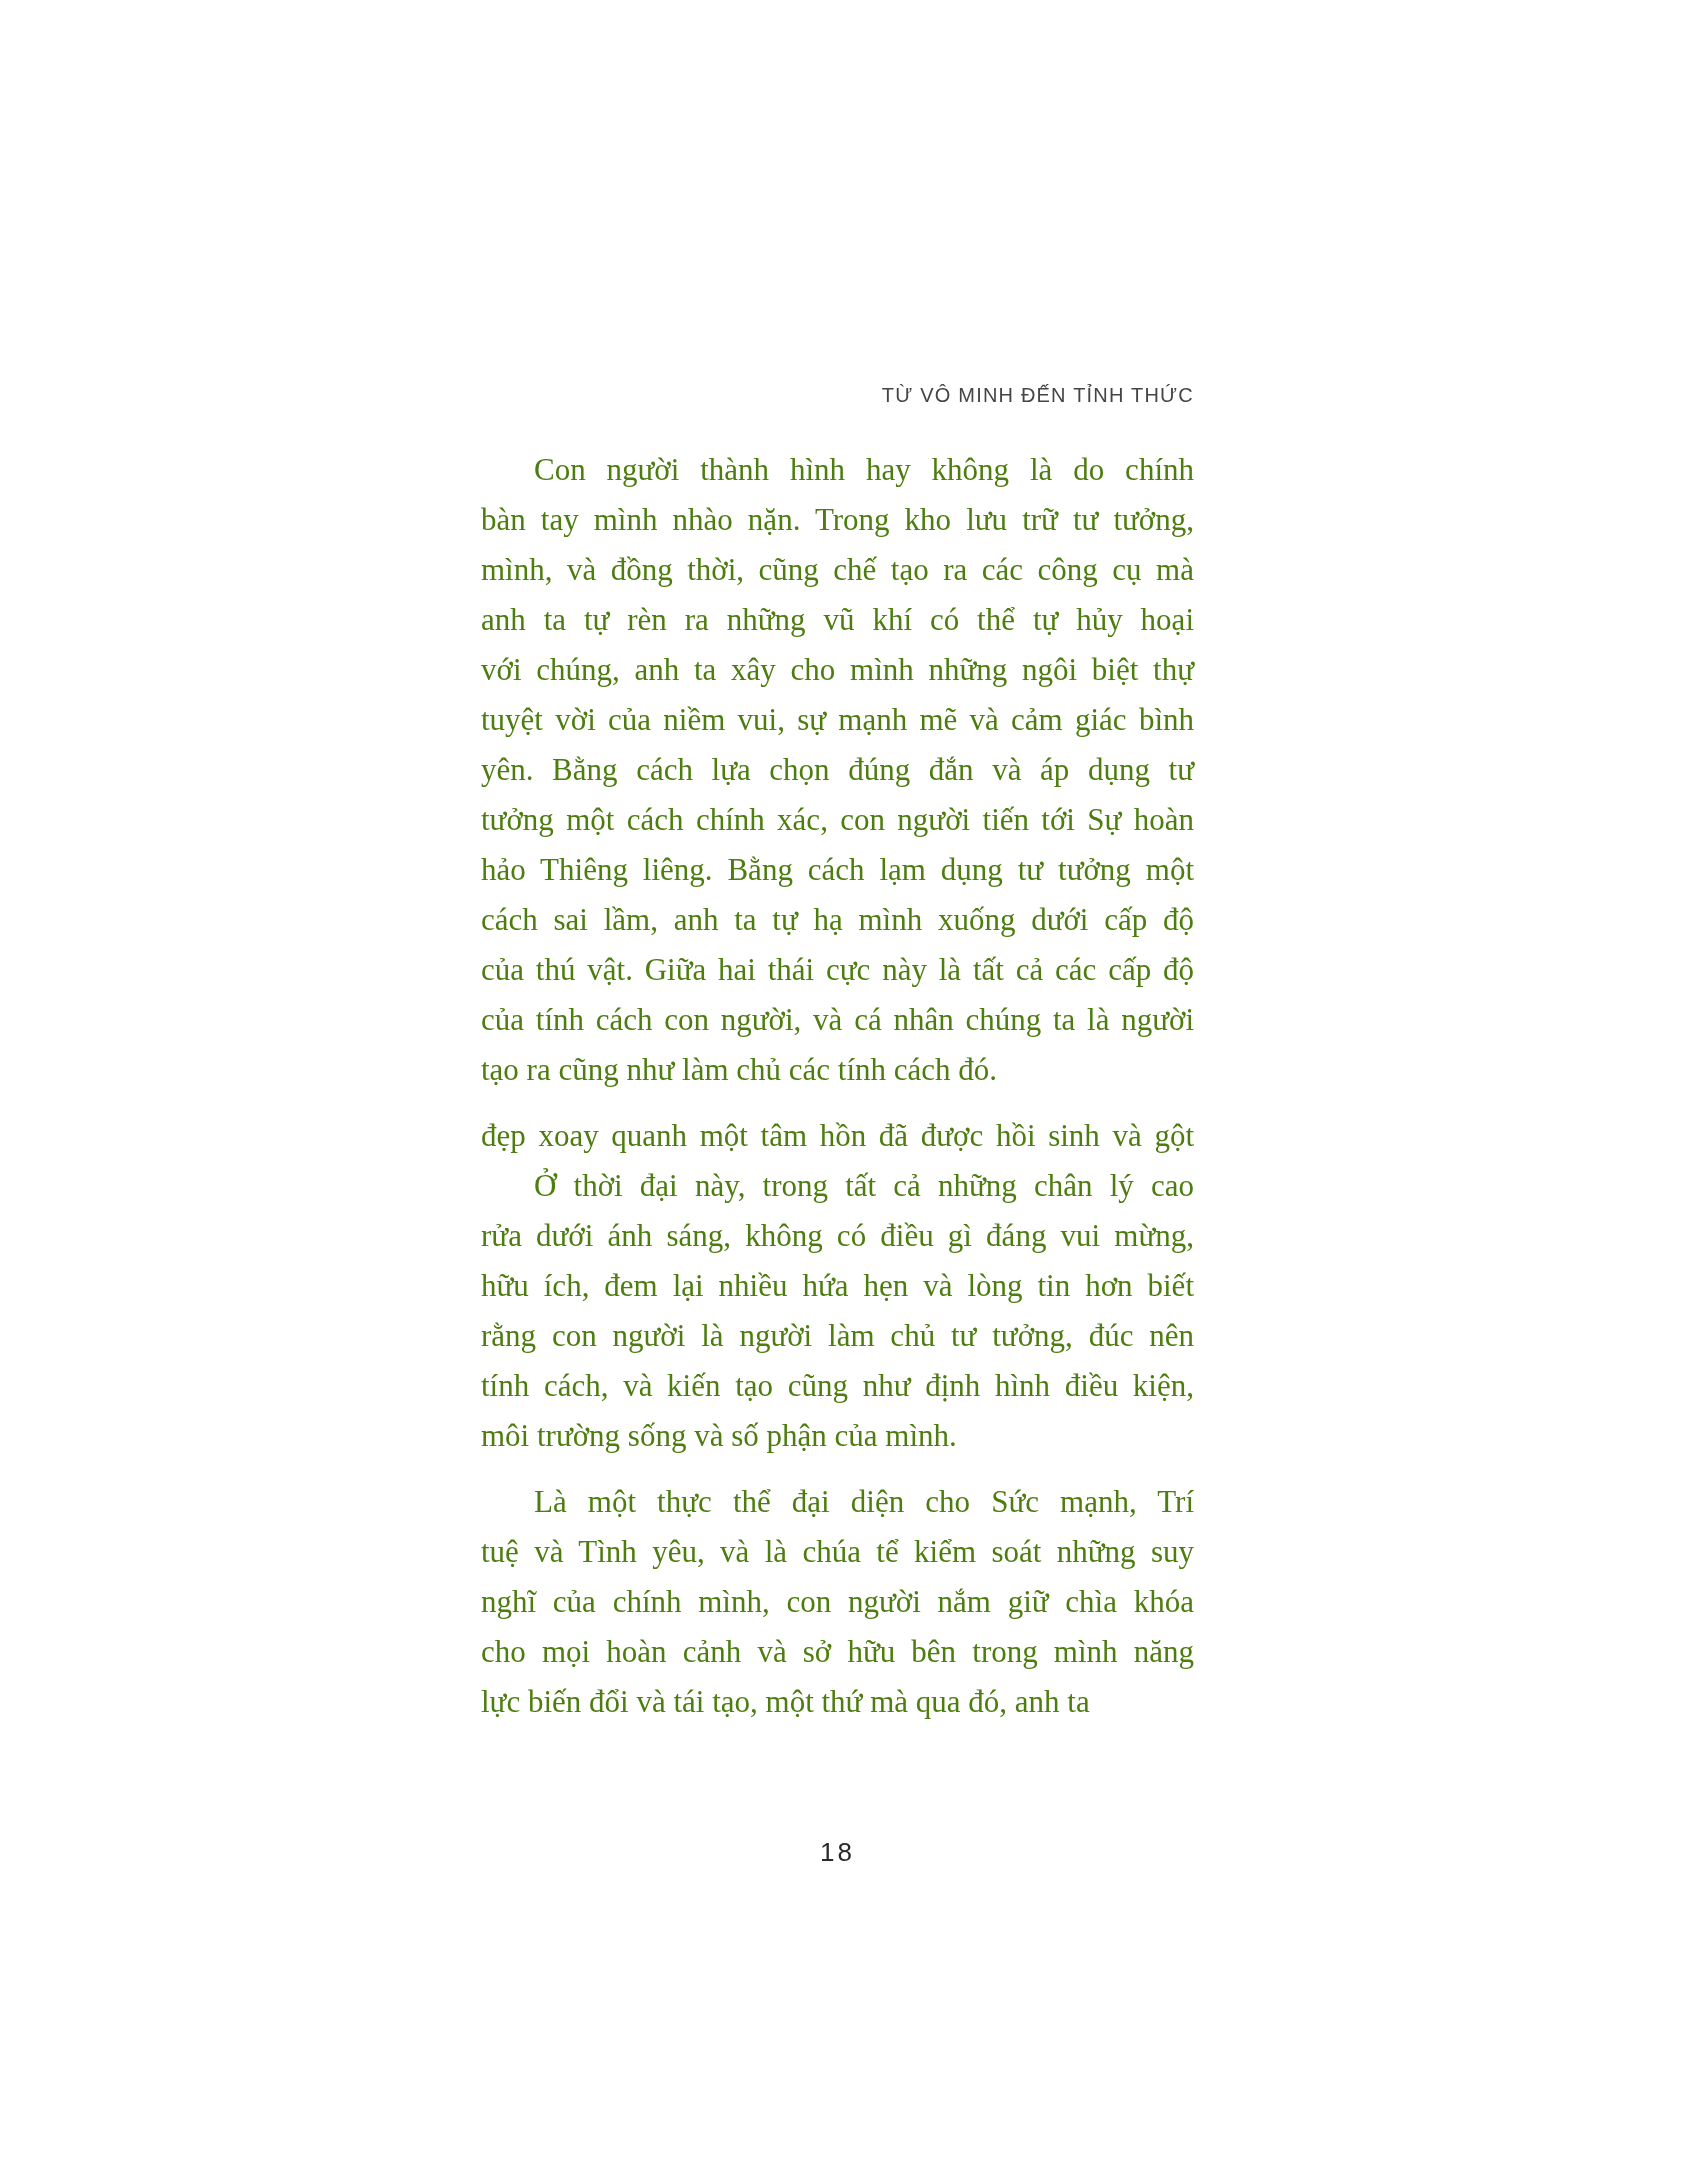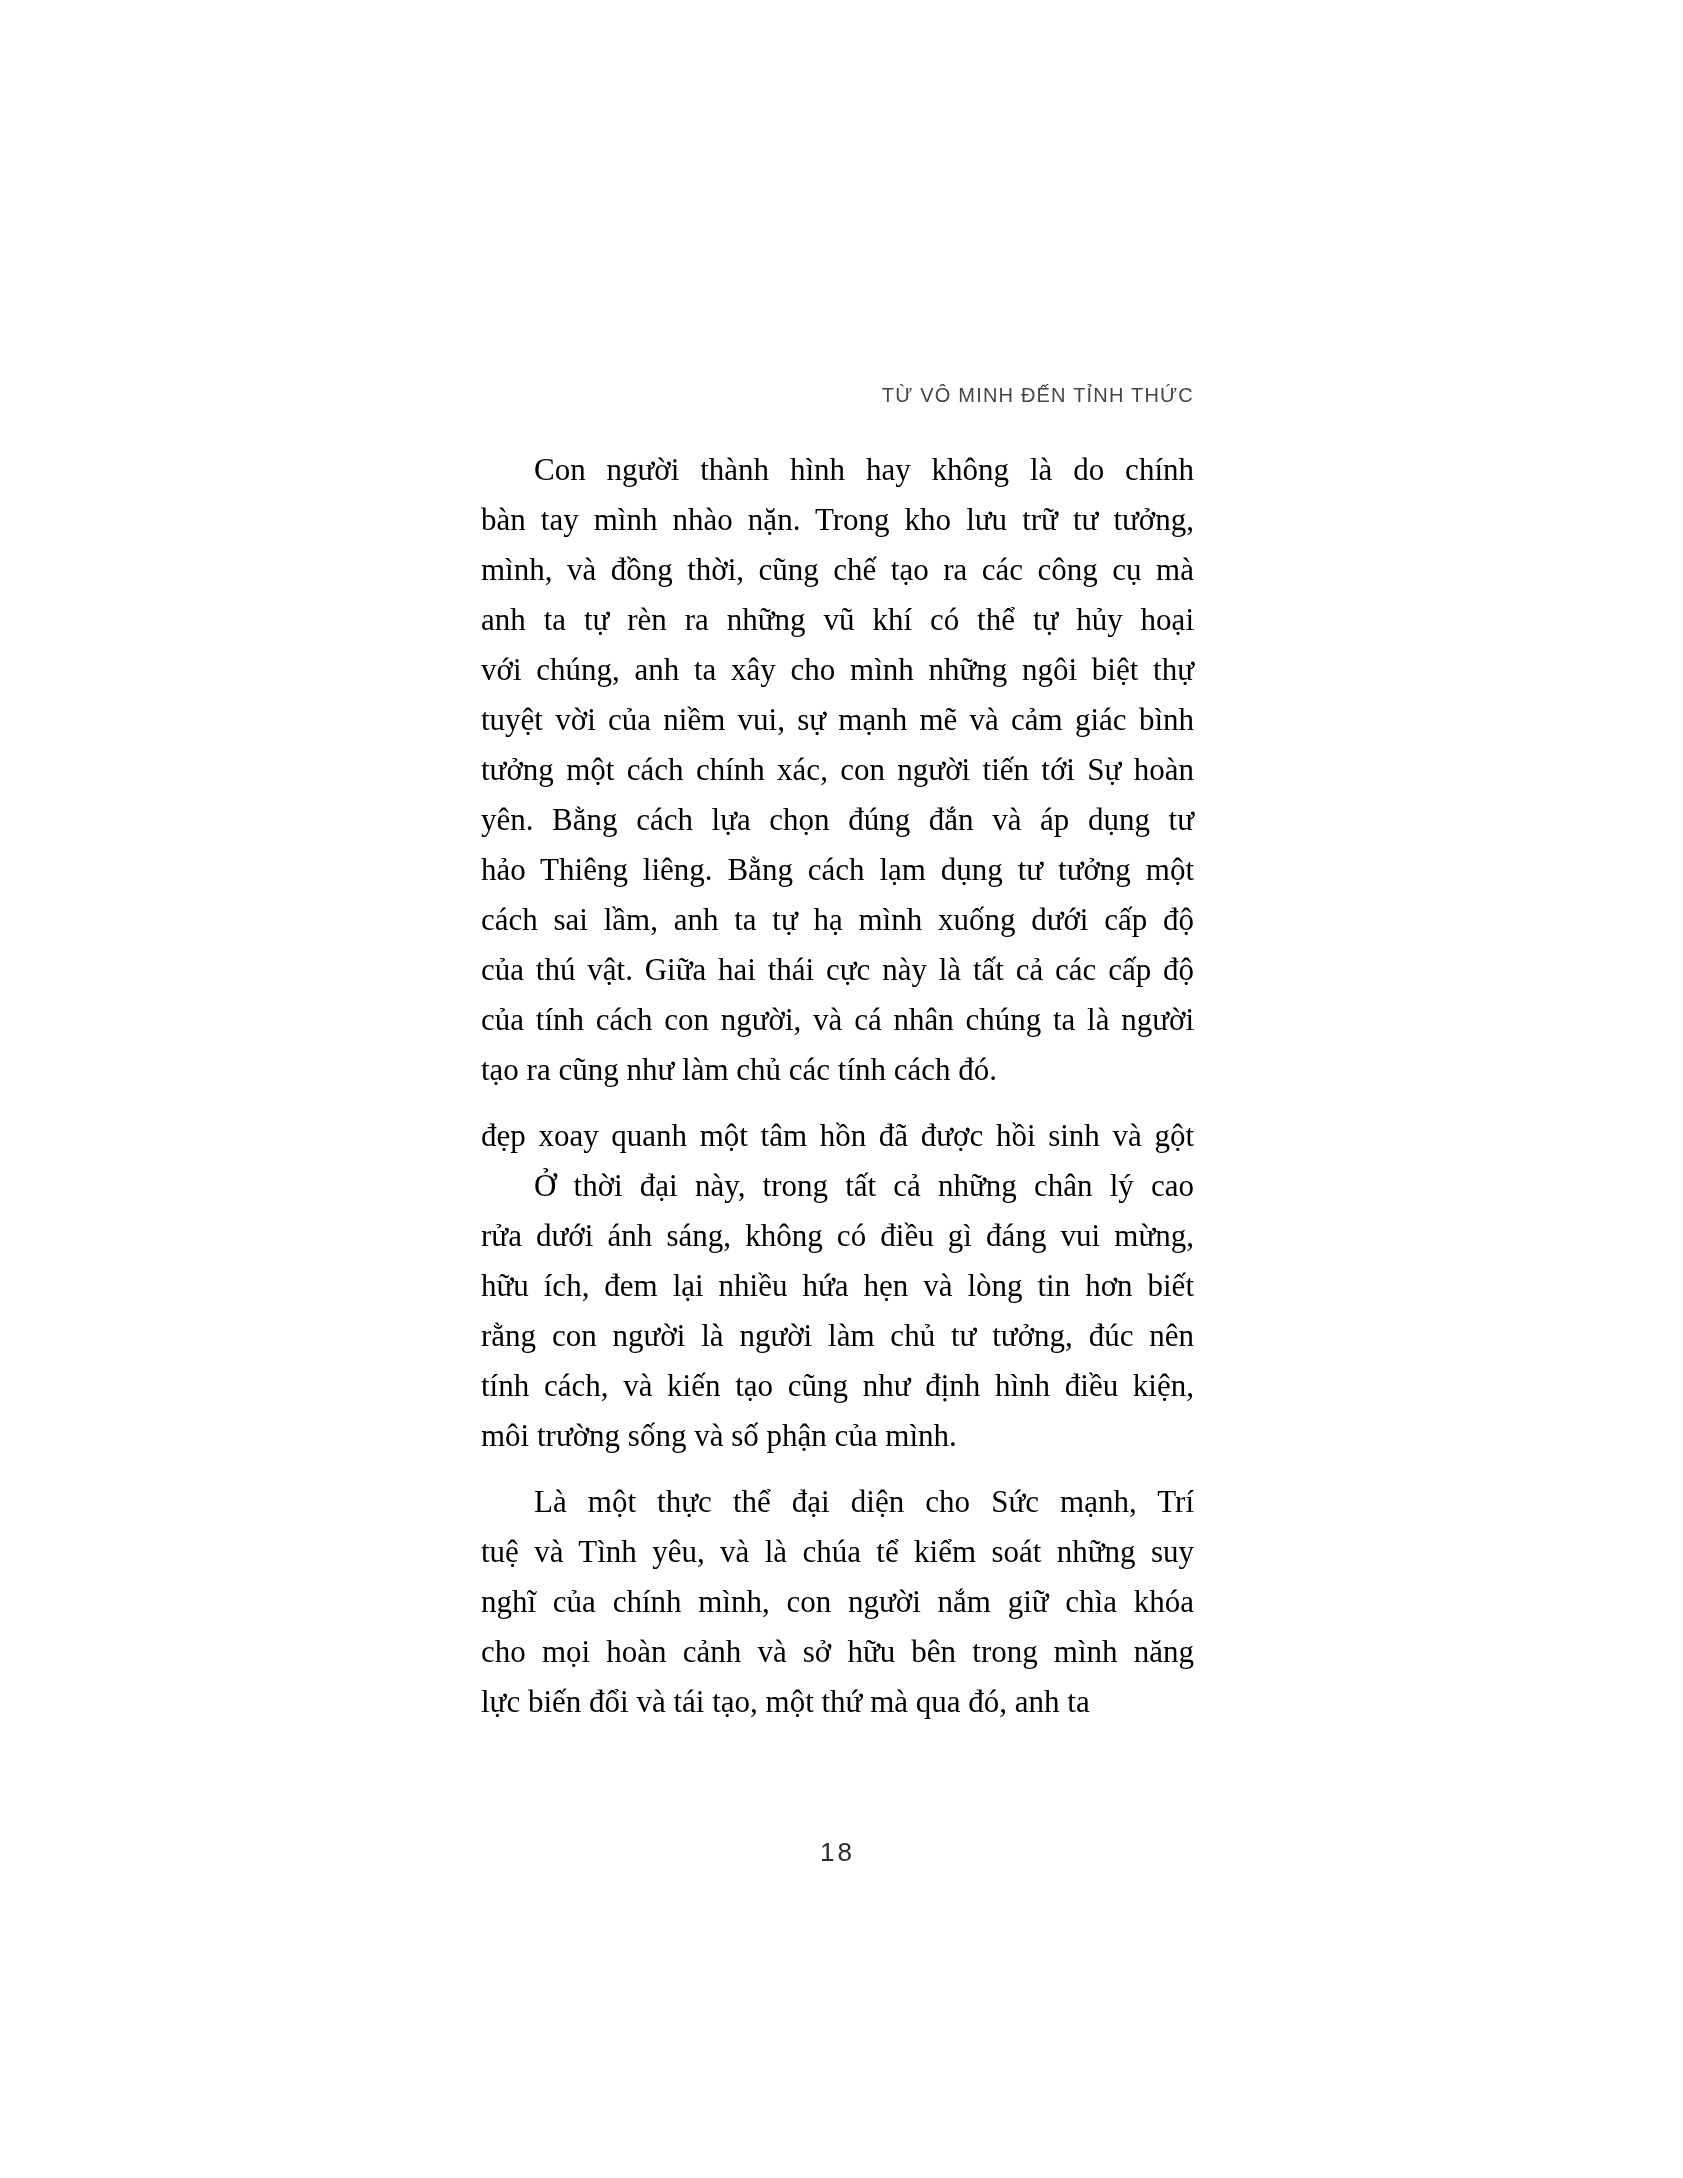--- a/index.html
+++ b/index.html
@@ -17,21 +17,21 @@
     font-family:"Liberation Sans", sans-serif;
     font-size:20px;
     font-weight:400;
     letter-spacing:1.2px;
     color:#454545;
     line-height:26px;
   }
   .text-body{
     position:absolute;
     top:445px;left:481px;width:713px;
-    color:#000000;
+    color:#4d7c0f;
     font-size:31px;
   }
   .para{margin:0 0 16px 0;padding:0;}
   .para:last-child{margin-bottom:0;}
   .line{
     display:block;
     line-height:50px;
     text-align:justify;
     text-align-last:justify;
   }
@@ -54,22 +54,22 @@
   <div class="running-header">TỪ VÔ MINH ĐẾN TỈNH THỨC</div>
 
   <div class="text-body">
       <p class="para">
         <span class="line first">Con người thành hình hay không là do chính</span>
         <span class="line">bàn tay mình nhào nặn. Trong kho lưu trữ tư tưởng,</span>
         <span class="line">mình, và đồng thời, cũng chế tạo ra các công cụ mà</span>
         <span class="line">anh ta tự rèn ra những vũ khí có thể tự hủy hoại</span>
         <span class="line">với chúng, anh ta xây cho mình những ngôi biệt thự</span>
         <span class="line">tuyệt vời của niềm vui, sự mạnh mẽ và cảm giác bình</span>
+        <span class="line">yên. Bằng cách lựa chọn đúng đắn và áp dụng tư</span>
         <span class="line">tưởng một cách chính xác, con người tiến tới Sự hoàn</span>
-        <span class="line">yên. Bằng cách lựa chọn đúng đắn và áp dụng tư</span>
         <span class="line">hảo Thiêng liêng. Bằng cách lạm dụng tư tưởng một</span>
         <span class="line">cách sai lầm, anh ta tự hạ mình xuống dưới cấp độ</span>
         <span class="line">của thú vật. Giữa hai thái cực này là tất cả các cấp độ</span>
         <span class="line">của tính cách con người, và cá nhân chúng ta là người</span>
         <span class="line last">tạo ra cũng như làm chủ các tính cách đó.</span>
       </p>
       <p class="para">
         <span class="line">đẹp xoay quanh một tâm hồn đã được hồi sinh và gột</span>
         <span class="line first">Ở thời đại này, trong tất cả những chân lý cao</span>
         <span class="line">rửa dưới ánh sáng, không có điều gì đáng vui mừng,</span>

